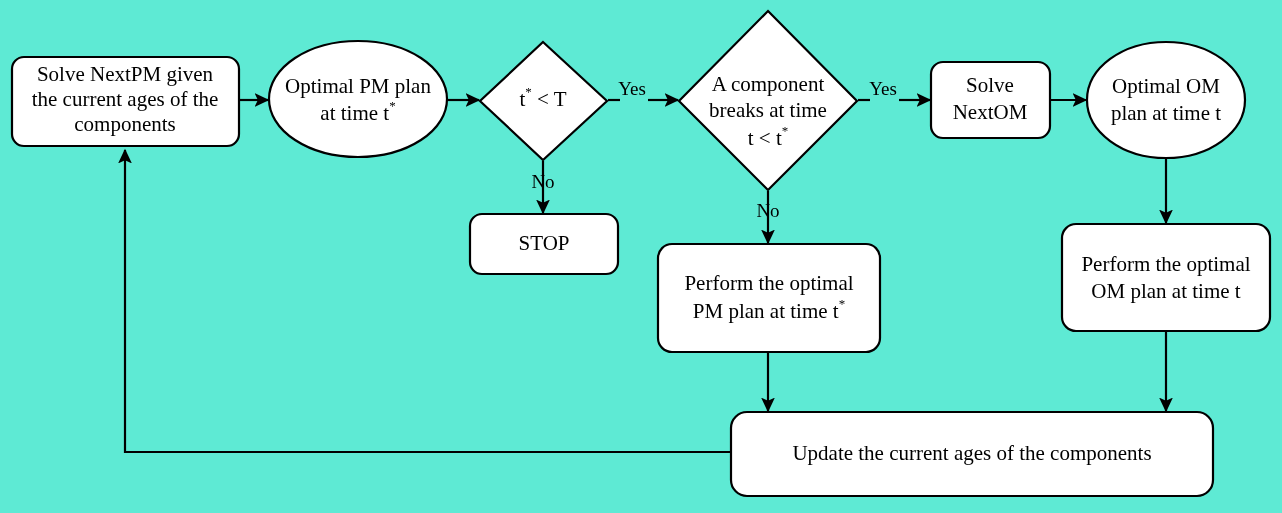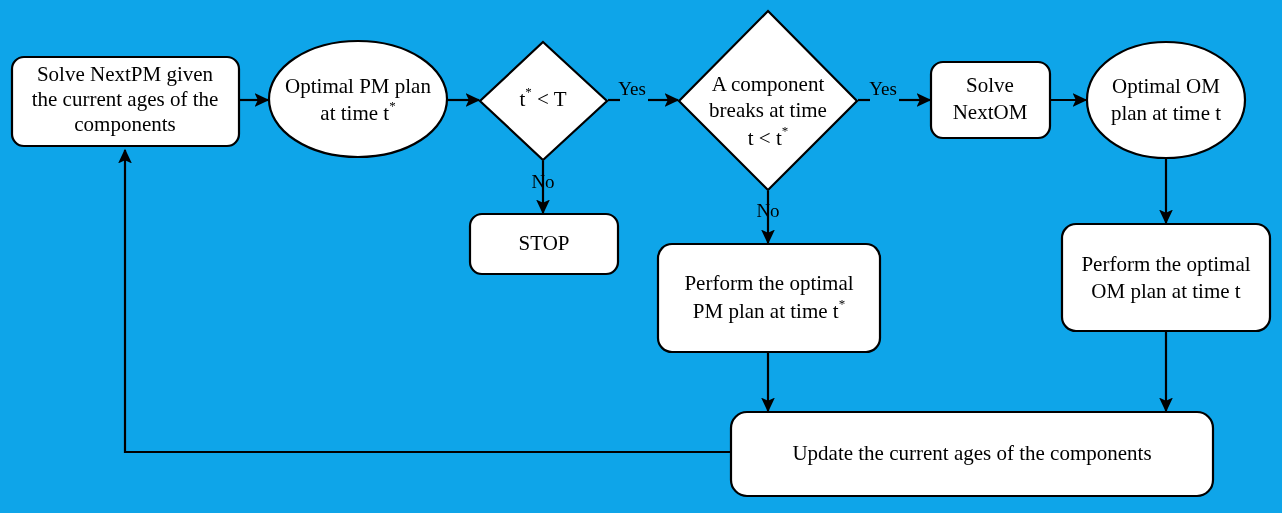--- a/index.html
+++ b/index.html
@@ -4,21 +4,21 @@
 <style>
   html, body {
     margin: 0;
     padding: 0;
     background: #ffffff;
   }
   #canvas {
     position: relative;
     width: 1282px;
     height: 513px;
-    background: #0ea5e9;
+    background: #5eead4;
     font-family: "Liberation Serif", "DejaVu Serif", serif;
     overflow: hidden;
   }
   svg#flow {
     position: absolute;
     top: 0;
     left: 0;
     width: 1282px;
     height: 513px;
   }

